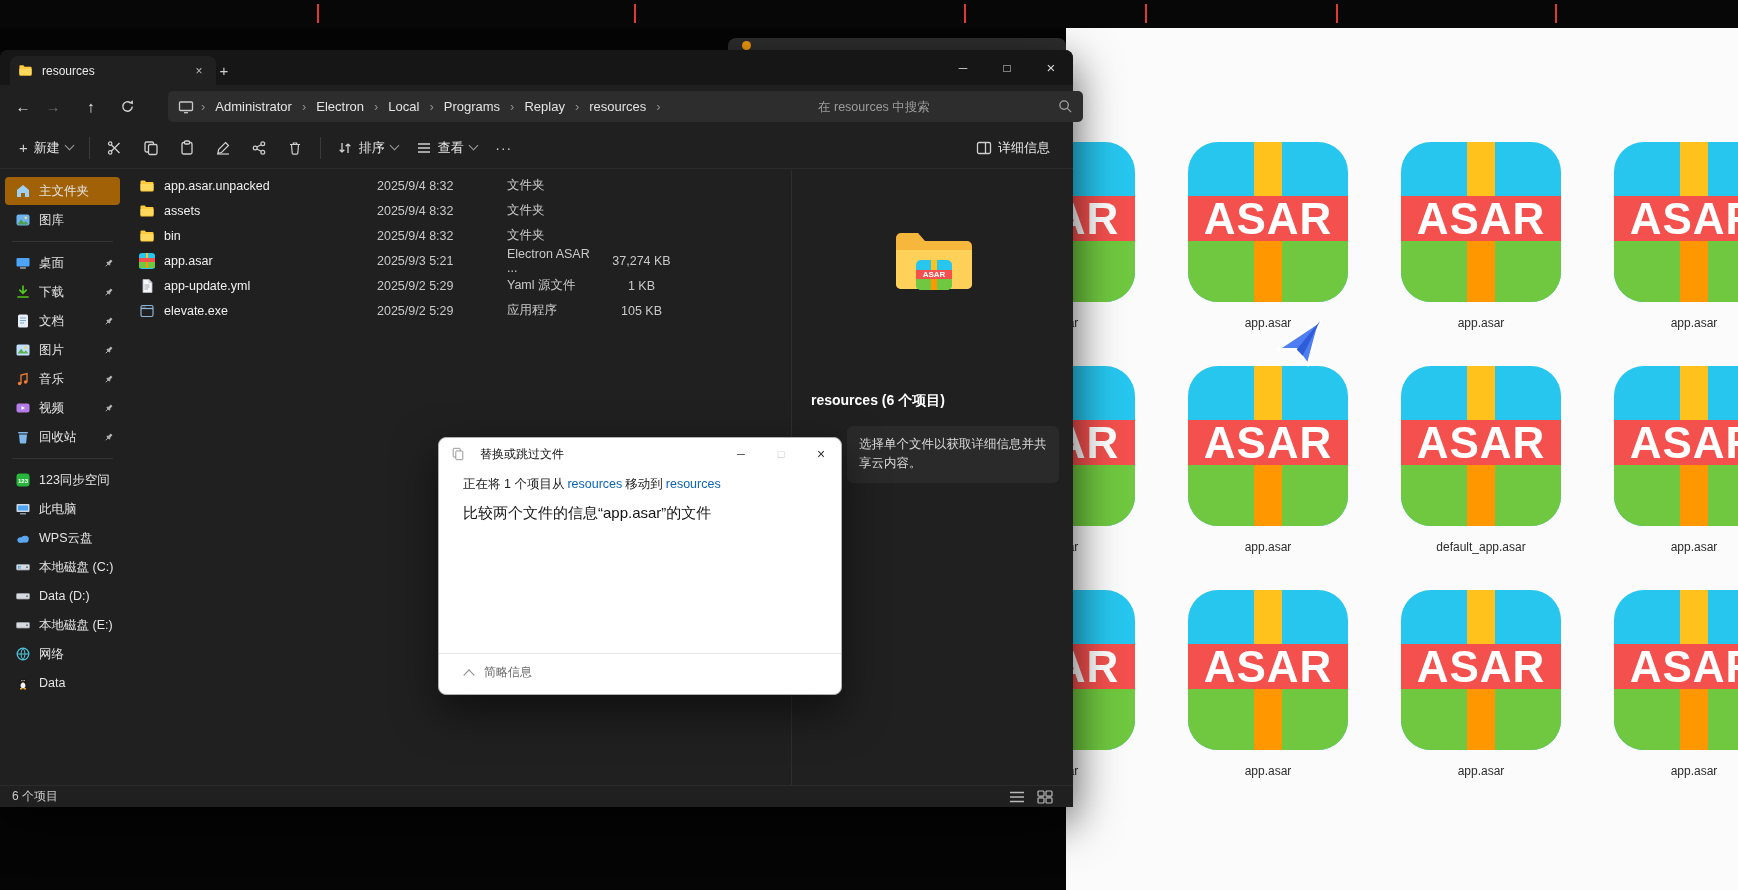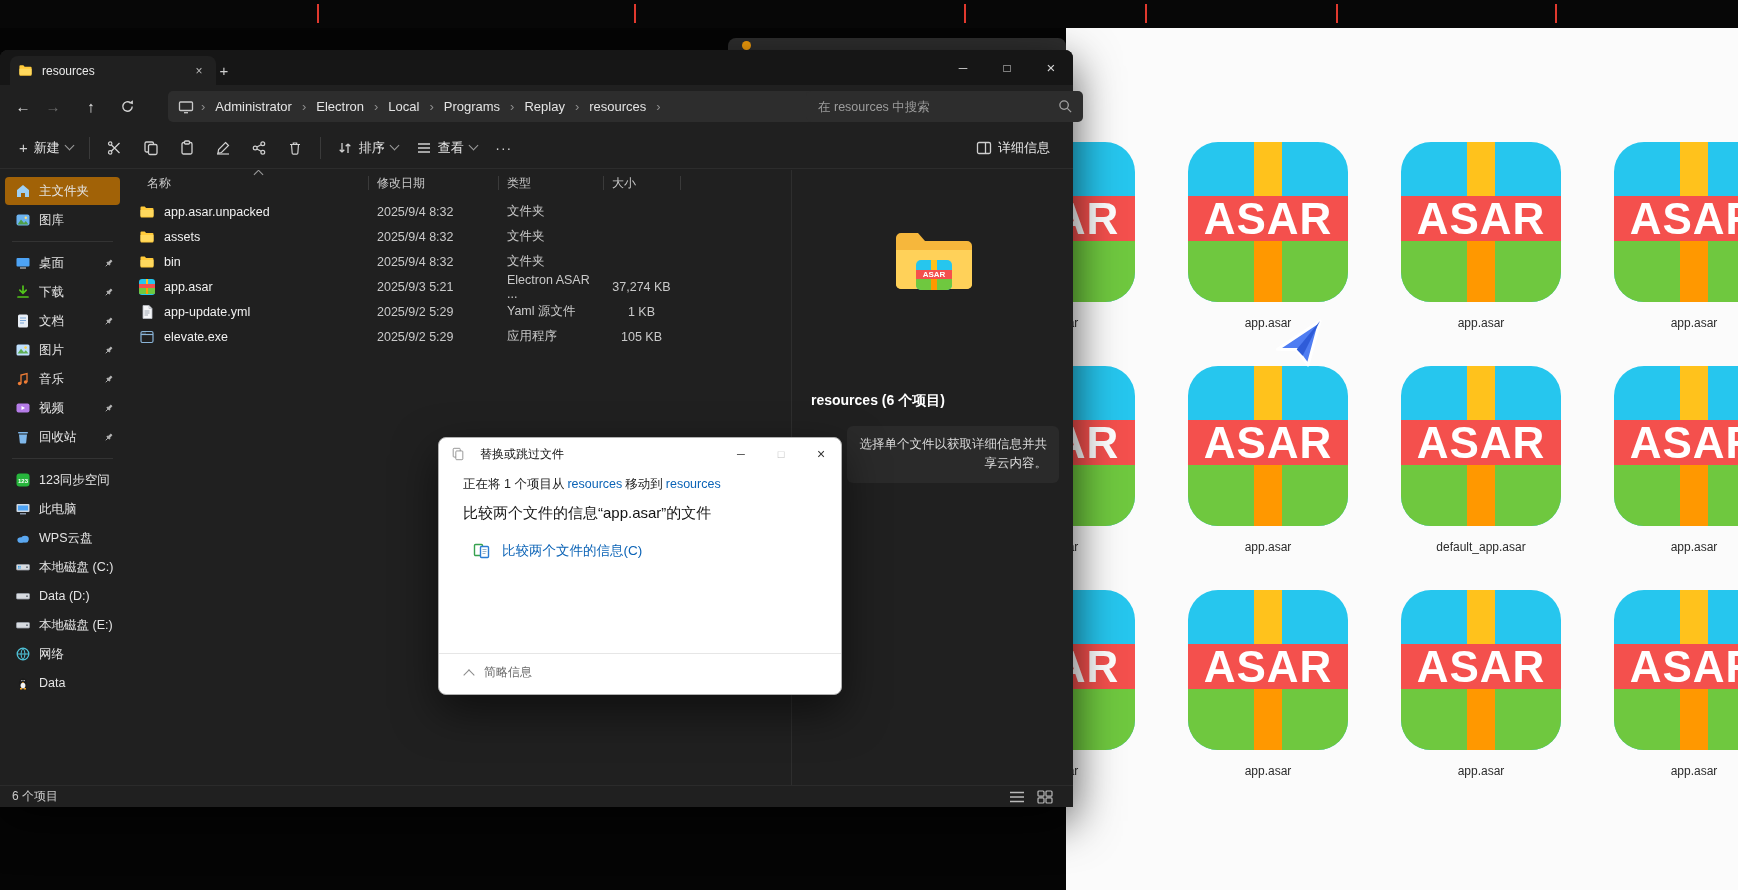--- a/index.html
+++ b/index.html
@@ -91,21 +91,21 @@
   .c-date{width:130px;padding-left:9px;box-sizing:border-box;}
   .c-type{width:105px;padding-left:9px;box-sizing:border-box;}
   .c-size{width:95px;text-align:center;padding-right:18px;box-sizing:border-box;}
   .fico{width:16px;height:16px;flex:0 0 16px;}
 
   .details{position:absolute;left:791px;top:120px;right:0;bottom:22px;border-left:1px solid #2e2e2e;}
   .dfolder{position:absolute;left:100px;top:58px;}
   .dbadge{position:absolute;left:124px;top:90px;}
   .dtitle{position:absolute;left:19px;top:222px;font-size:14px;font-weight:700;color:#fff;}
   .dhintbox{position:absolute;left:55px;right:14px;top:256px;background:#2a2a2a;border-radius:6px;
-            padding:9px 12px;font-size:12.5px;line-height:1.55;color:#dcdcdc;text-align:right;}
+            padding:9px 12px;font-size:12.5px;line-height:1.55;color:#dcdcdc;}
 
   .statusbar{position:absolute;left:0;bottom:0;right:0;height:22px;border-top:1px solid #2b2b2b;
              display:flex;align-items:center;padding:0 12px;font-size:12px;color:#c9c9c9;box-sizing:border-box;}
   .stviews{margin-left:auto;display:flex;gap:12px;margin-right:8px;}
 
   
   .dialog{position:absolute;left:438px;top:437px;width:404px;height:258px;background:#fff;
           border:1px solid #b0b0b0;border-radius:8px;box-shadow:0 16px 44px rgba(0,0,0,.55);
           z-index:6;color:#1a1a1a;overflow:hidden;box-sizing:border-box;}
   .dtbar{display:flex;align-items:center;height:32px;padding-left:12px;font-size:12px;color:#111;}
@@ -634,31 +634,20 @@
               <circle cx="9.1" cy="5.6" r=".6" fill="#fff"></circle>
               <path d="M7 7h2l-1 1.2Z" fill="#f5a623"></path>
               <path d="M5 13.8h2.2M8.8 13.8H11" stroke="#f5a623" stroke-width="1.4"></path>
             </svg>
           </span>
         <span>Data</span>
       </div>
     </div>
 
     <div class="filearea">
-      <div class="fhead">
-        <div class="sortchev"></div>
-        <div class="fh" style="width:243px;padding-left:22px">名称</div>
-        <div class="fh sep"></div>
-        <div class="fh" style="width:129px;padding-left:8px">修改日期</div>
-        <div class="fh sep"></div>
-        <div class="fh" style="width:104px;padding-left:8px">类型</div>
-        <div class="fh sep"></div>
-        <div class="fh" style="width:76px;padding-left:8px">大小</div>
-        <div class="fh sep"></div>
-      </div>
       <div style="margin-top:3px">
         <div class="frow">
           <div class="c-name">
               <span class="fico">
                 <svg width="16" height="16" viewBox="0 0 16 16">
                   <path d="M1.5 3.5a1 1 0 0 1 1-1h3.2l1.4 1.6h6.4a1 1 0 0 1 1 1v7.4a1 1 0 0 1-1 1h-11a1 1 0 0 1-1-1Z" fill="#ffca3a"></path>
                   <path d="M1.5 6h13v5.5a1 1 0 0 1-1 1h-11a1 1 0 0 1-1-1Z" fill="#ffd95e"></path>
                 </svg>
               </span>
               <span>app.asar.unpacked</span>
@@ -796,30 +785,20 @@
       </span>
     </div>
     <div class="dbody">
       <div class="line1">
         <span>正在将 1 个项目从</span><span class="lnk">resources</span><span>移动到</span><span class="lnk">resources</span>
       </div>
       <div class="line2">比较两个文件的信息“app.asar”的文件</div>
 
 
 
-      <div class="opt">
-        <span>
-          <svg width="18" height="16" viewBox="0 0 18 16">
-              <rect x="1.5" y="1.5" width="8" height="11" rx="1" fill="none" stroke="#36a14e" stroke-width="1.4"></rect>
-              <rect x="7.5" y="3.5" width="8" height="11" rx="1" fill="#fff" stroke="#2b7cd3" stroke-width="1.4"></rect>
-              <path d="M9.5 6.5h4M9.5 8.5h4M9.5 10.5h3" stroke="#9bb4c9" stroke-width="1"></path>
-            </svg>
-        </span>
-        <span>比较两个文件的信息(C)</span>
-      </div>
     </div>
     <div class="dlgdiv"></div>
     <div class="dfoot">
       <span class="chevup"></span>
       <span>简略信息</span>
     </div>
   </div>
 
 </div>
 

